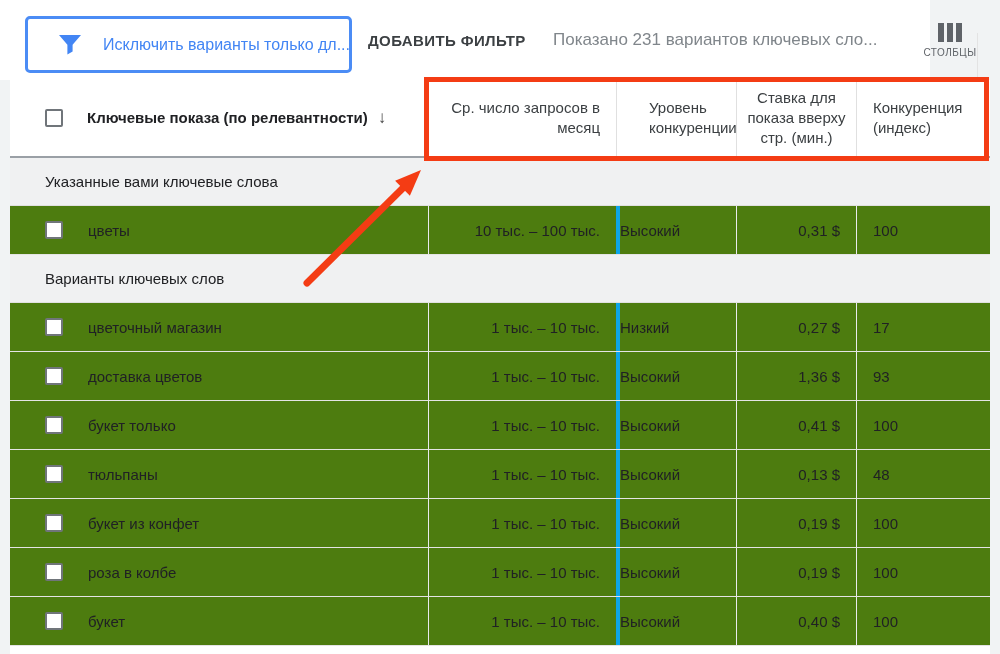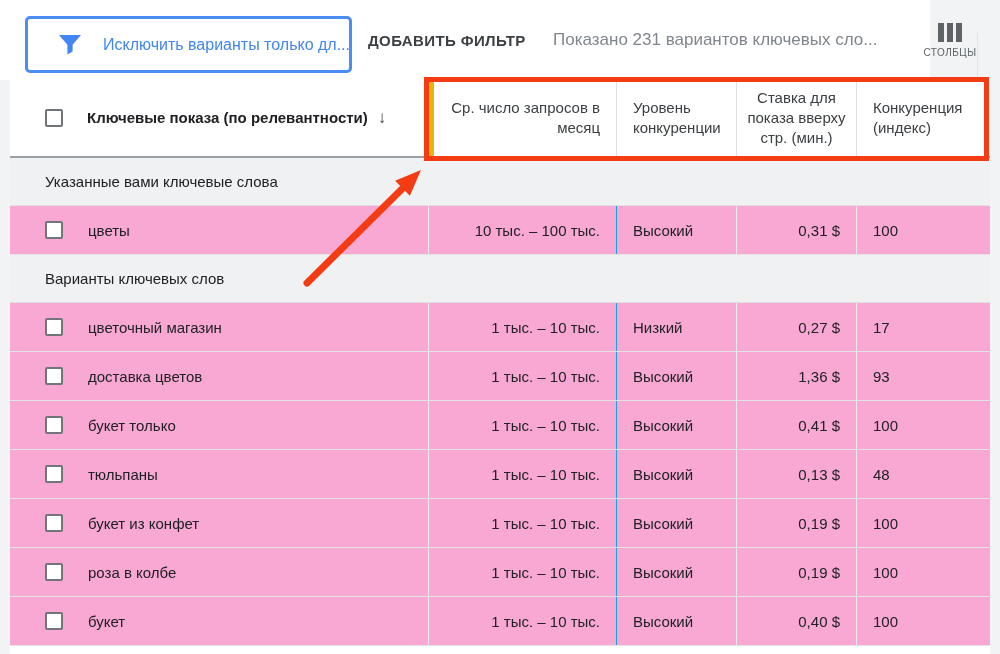--- a/index.html
+++ b/index.html
@@ -26,34 +26,34 @@
     background:#f1f3f4; border-left:1px solid #e3e3e3; }
 
   
   .panel { position:absolute; left:10px; top:80px; width:980px; height:574px; background:#fff; }
 
   .thead { display:flex; height:78px; border-bottom:2px solid #9aa0a6; color:#3c4043; font-size:15px; }
   .thead .hcell { display:flex; align-items:center; line-height:1.35; }
   .h-kw { width:418px; padding-left:35px; }
   .h-kw .kw-label { margin-left:24px; font-weight:700; color:#202124; }
   .h-kw .sort-arrow { margin-left:10px; font-size:17px; color:#424242; }
-  .h-vol { width:188px; border-left:6px solid #eab308; justify-content:flex-end; text-align:right; padding:0 16px 0 12px; }
-  .h-comp { width:120px; border-left:1px solid #e0e0e0; padding-left:16px; text-align:left; }
+  .h-vol { width:188px; border-left:1px solid #eab308; justify-content:flex-end; text-align:right; padding:0 16px 0 12px; }
+  .h-comp { width:120px; border-left:1px solid #e0e0e0; padding-left:32px; text-align:left; }
   .h-bid { width:120px; border-left:1px solid #e0e0e0; justify-content:center; text-align:center; padding:0 6px; }
   .h-idx { width:134px; border-left:1px solid #e0e0e0; padding-left:16px; text-align:left; }
 
   .section-row { height:48px; background:#f0f1f2; display:flex; align-items:center;
     padding-left:35px; font-size:15px; color:#202124; border-bottom:1px solid #e0e0e0; }
-  .data-row { height:49px; display:flex; background:#f9a8d4; border-bottom:1px solid #e4e4e4;
+  .data-row { height:49px; display:flex; background:#4d7c0f; border-bottom:1px solid #e4e4e4;
     font-size:15px; color:#202124; }
   .data-row .cell { display:flex; align-items:center; }
   .c-kw { width:418px; padding-left:35px; }
   .c-kw .kw-text { margin-left:25px; }
   .c-vol { width:188px; border-left:1px solid #e8eaed; justify-content:flex-end; padding-right:16px; }
-  .c-comp { width:120px; border-left:1px solid #0ea5e9; padding-left:16px; }
+  .c-comp { width:120px; border-left:4px solid #0ea5e9; }
   .c-bid { width:120px; border-left:1px solid #e8eaed; justify-content:flex-end; padding-right:16px;text-align:center; }
   .c-idx { width:134px; border-left:1px solid #e8eaed; padding-left:16px; }
   .partial-row { height:7px; background:#fff; }
 
   .checkbox { width:18px; height:18px; border:2px solid #70757a; border-radius:2px; background:#fff;
     flex:0 0 auto; cursor:pointer; }
 
   
   .highlight-box { position:absolute; left:424px; top:77px; width:565px; height:84px;
     border:5px solid #f43c14; pointer-events:none; z-index:30; }

